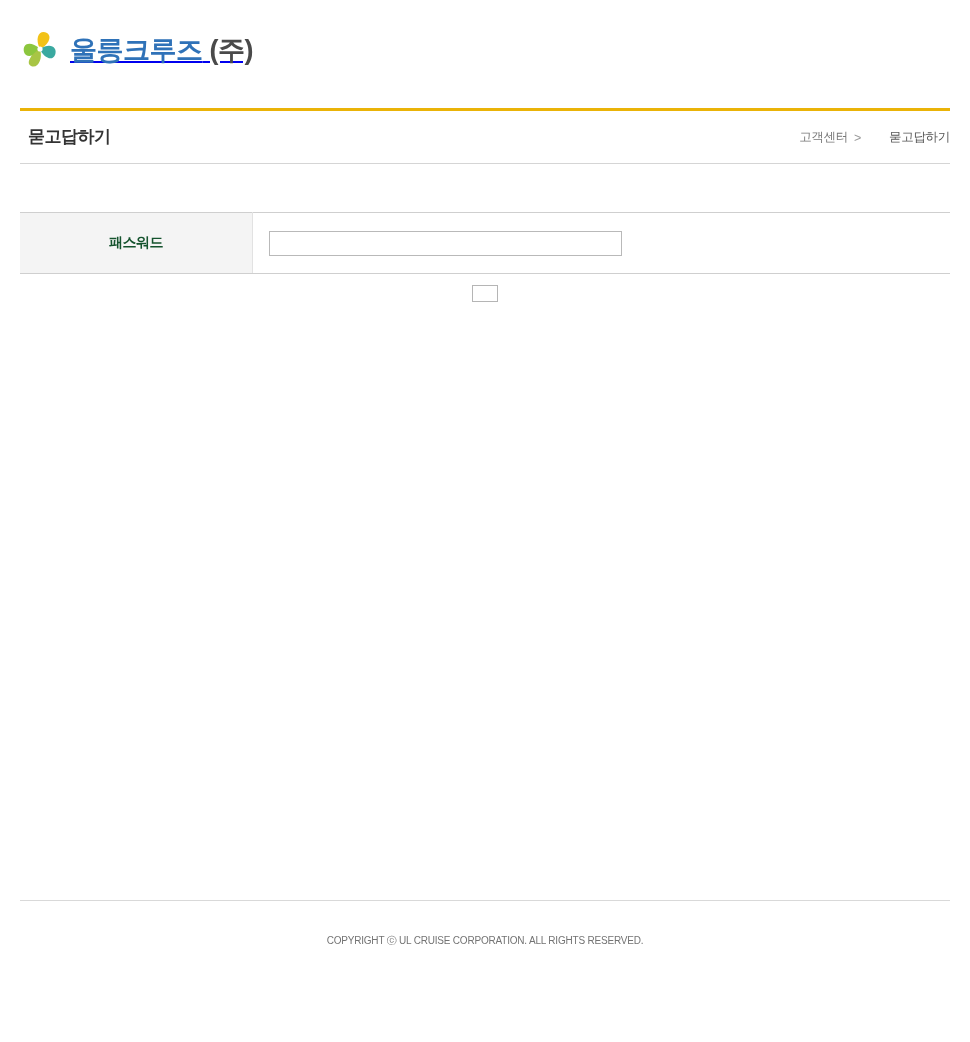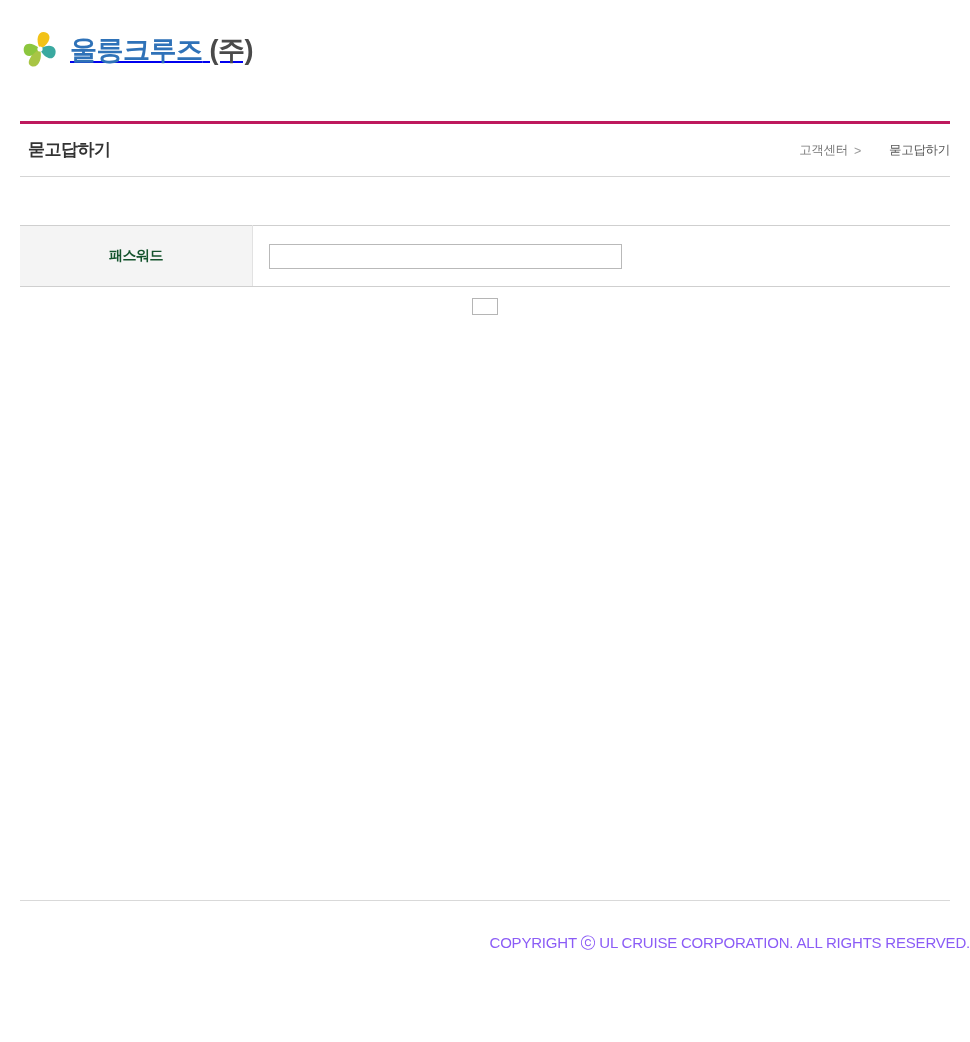--- a/index.html
+++ b/index.html
@@ -39,23 +39,23 @@
     font-size: 27px;
     font-weight: bold;
     letter-spacing: -0.5px;
     white-space: nowrap;
   }
   .logo-text .part-blue { color: #2f72b8; }
   .logo-text .part-dark { color: #4a4a4a; }
 
   
   .titlebar {
-    margin: 16px 20px;
+    margin: 3px 20px;
     height: 52px;
-    border-top: 3px solid #be185d;
+    border-top: 3px solid #eab308;
     border-bottom: 1px solid #d5d5d5;
     background: #ffffff;
     position: relative;
   }
   .page-title {
     position: absolute;
     left: 8px;
     top: 14px;
     font-size: 17px;
     font-weight: bold;
@@ -145,23 +145,23 @@
     position: absolute;
     left: 0;
     right: 0;
     top: 900px;
   }
   .footer-line {
     margin: 0 20px;
     border-top: 1px solid #d9d9d9;
   }
   .copyright {
-    text-align: right;
-    font-size: 15px;
-    color: #8b5cf6;
+    text-align: center;
+    font-size: 10px;
+    color: #737373;
     letter-spacing: -0.2px;
     padding-top: 33px;
   }
 </style>
 </head>
 <body>
 
 <div class="header">
   <a class="logo-wrap" href="#">
     <span class="logo-mark">

